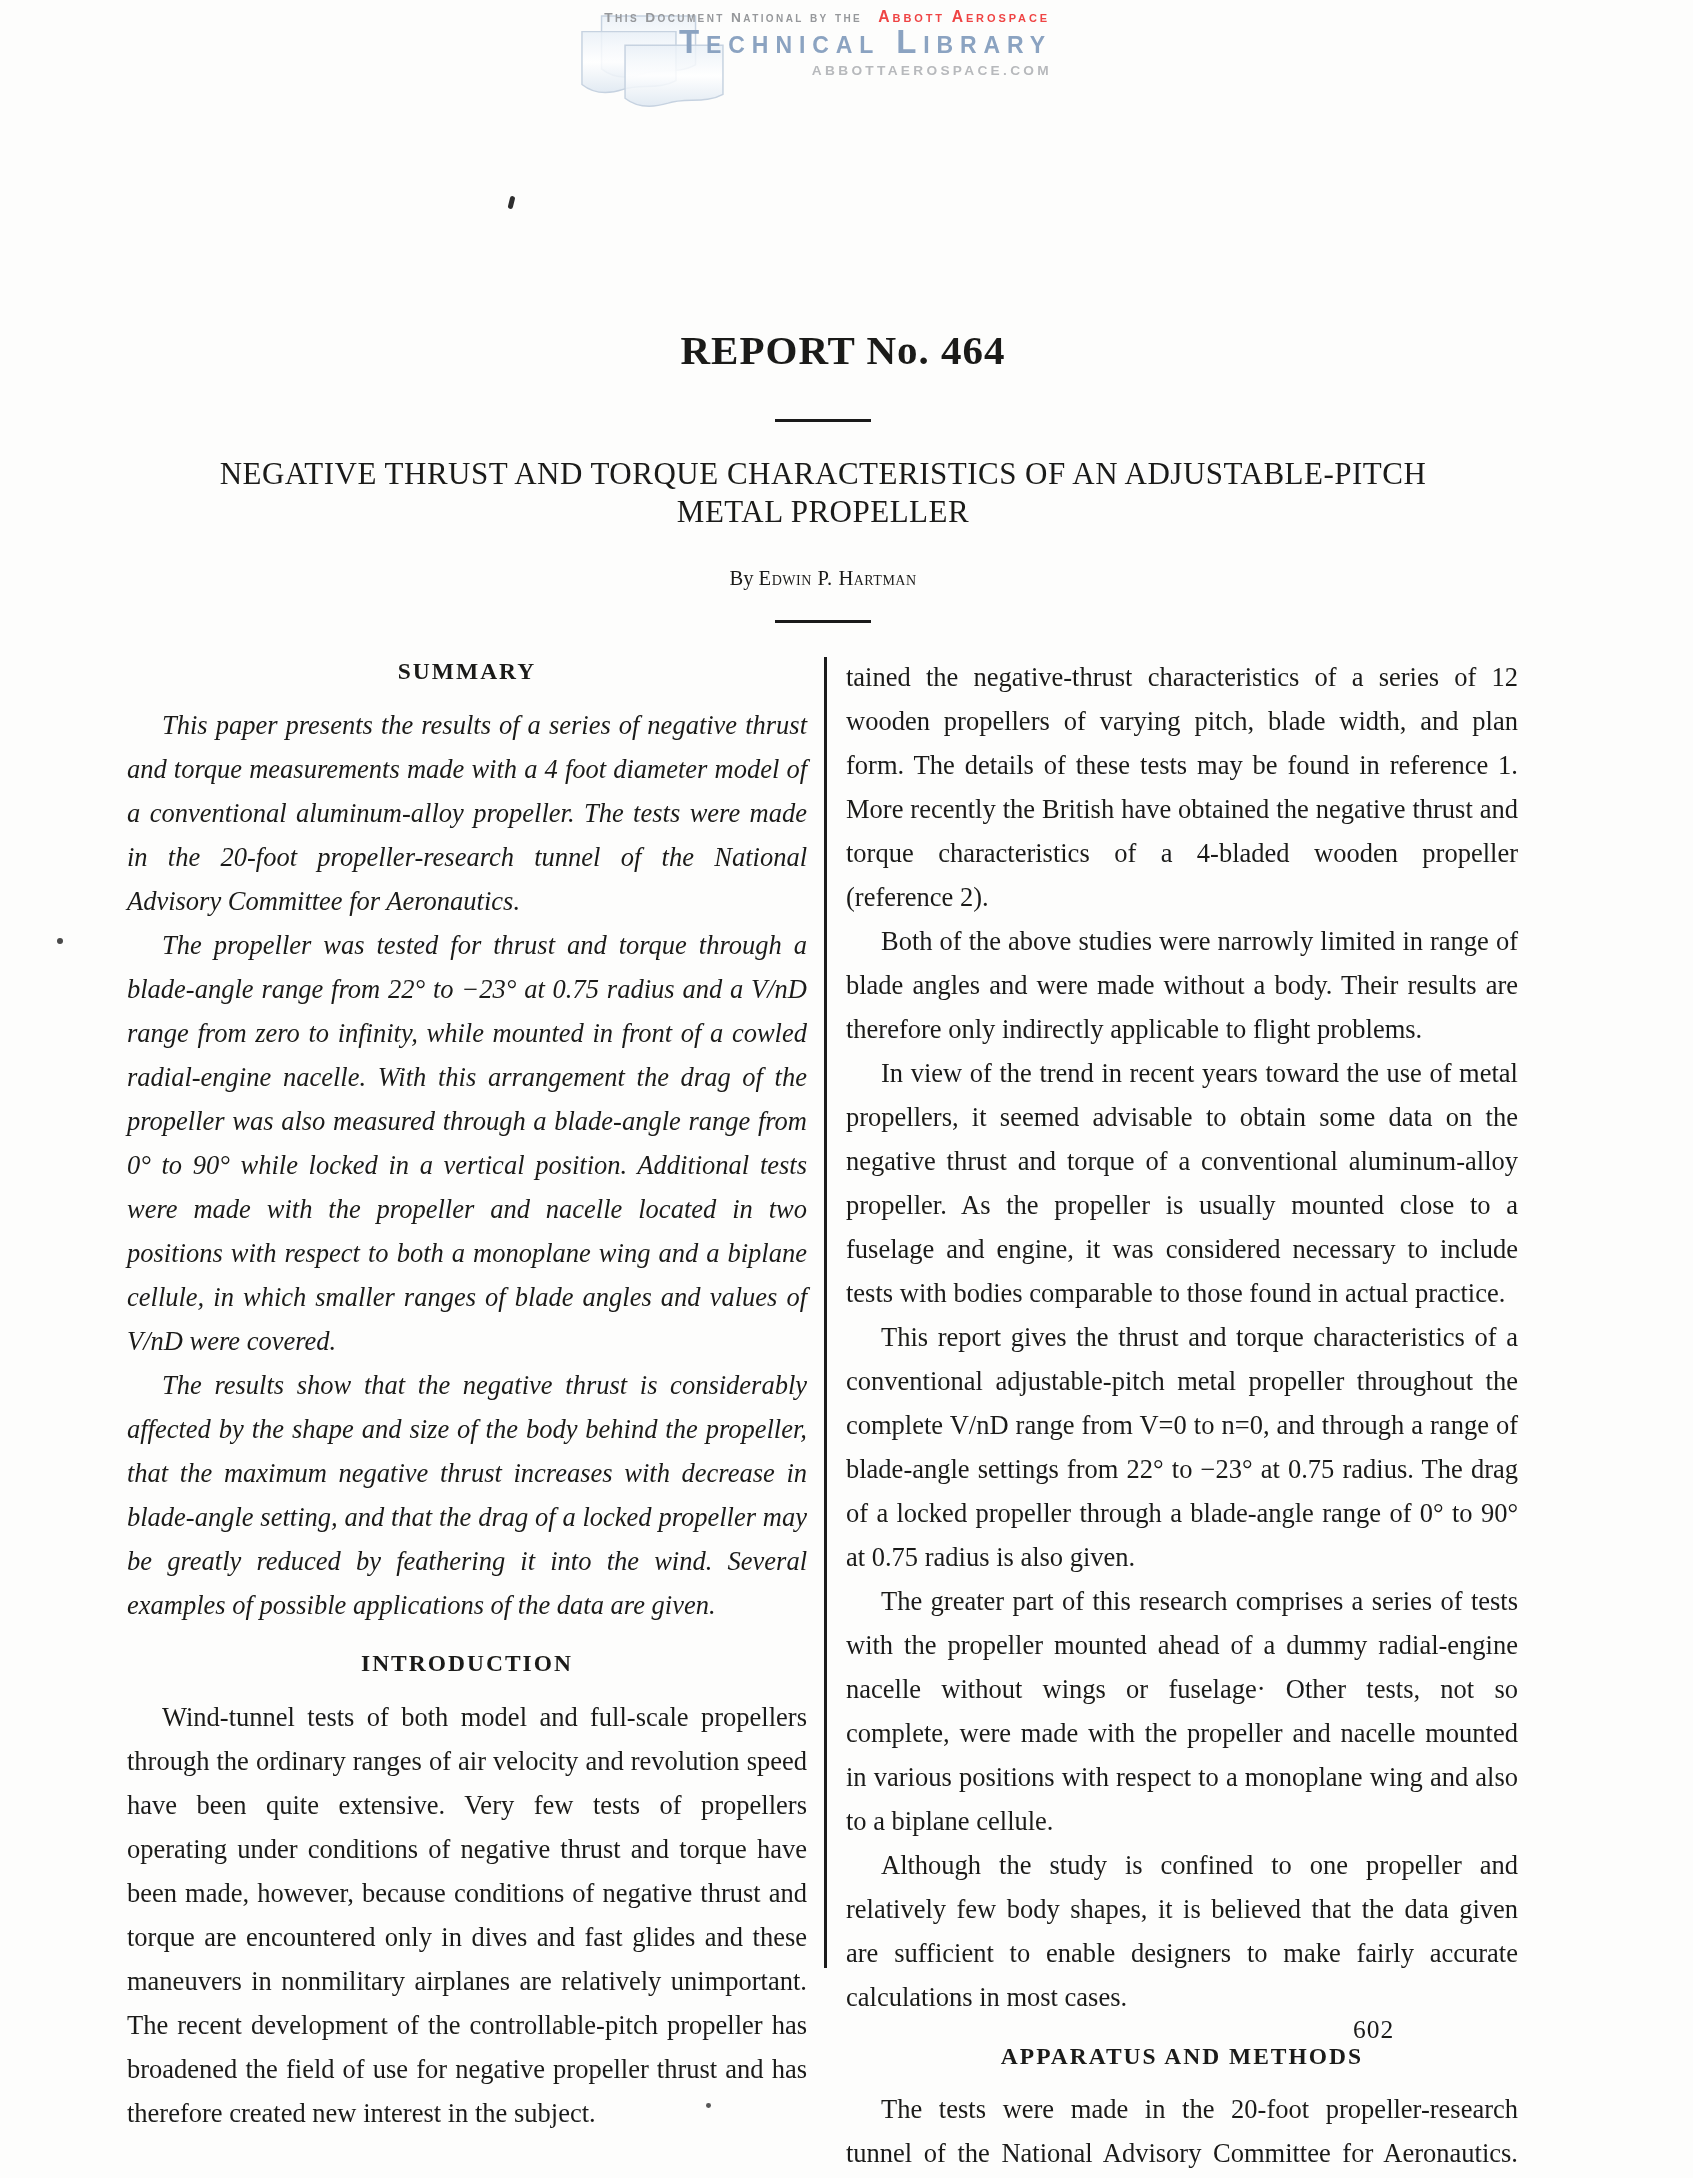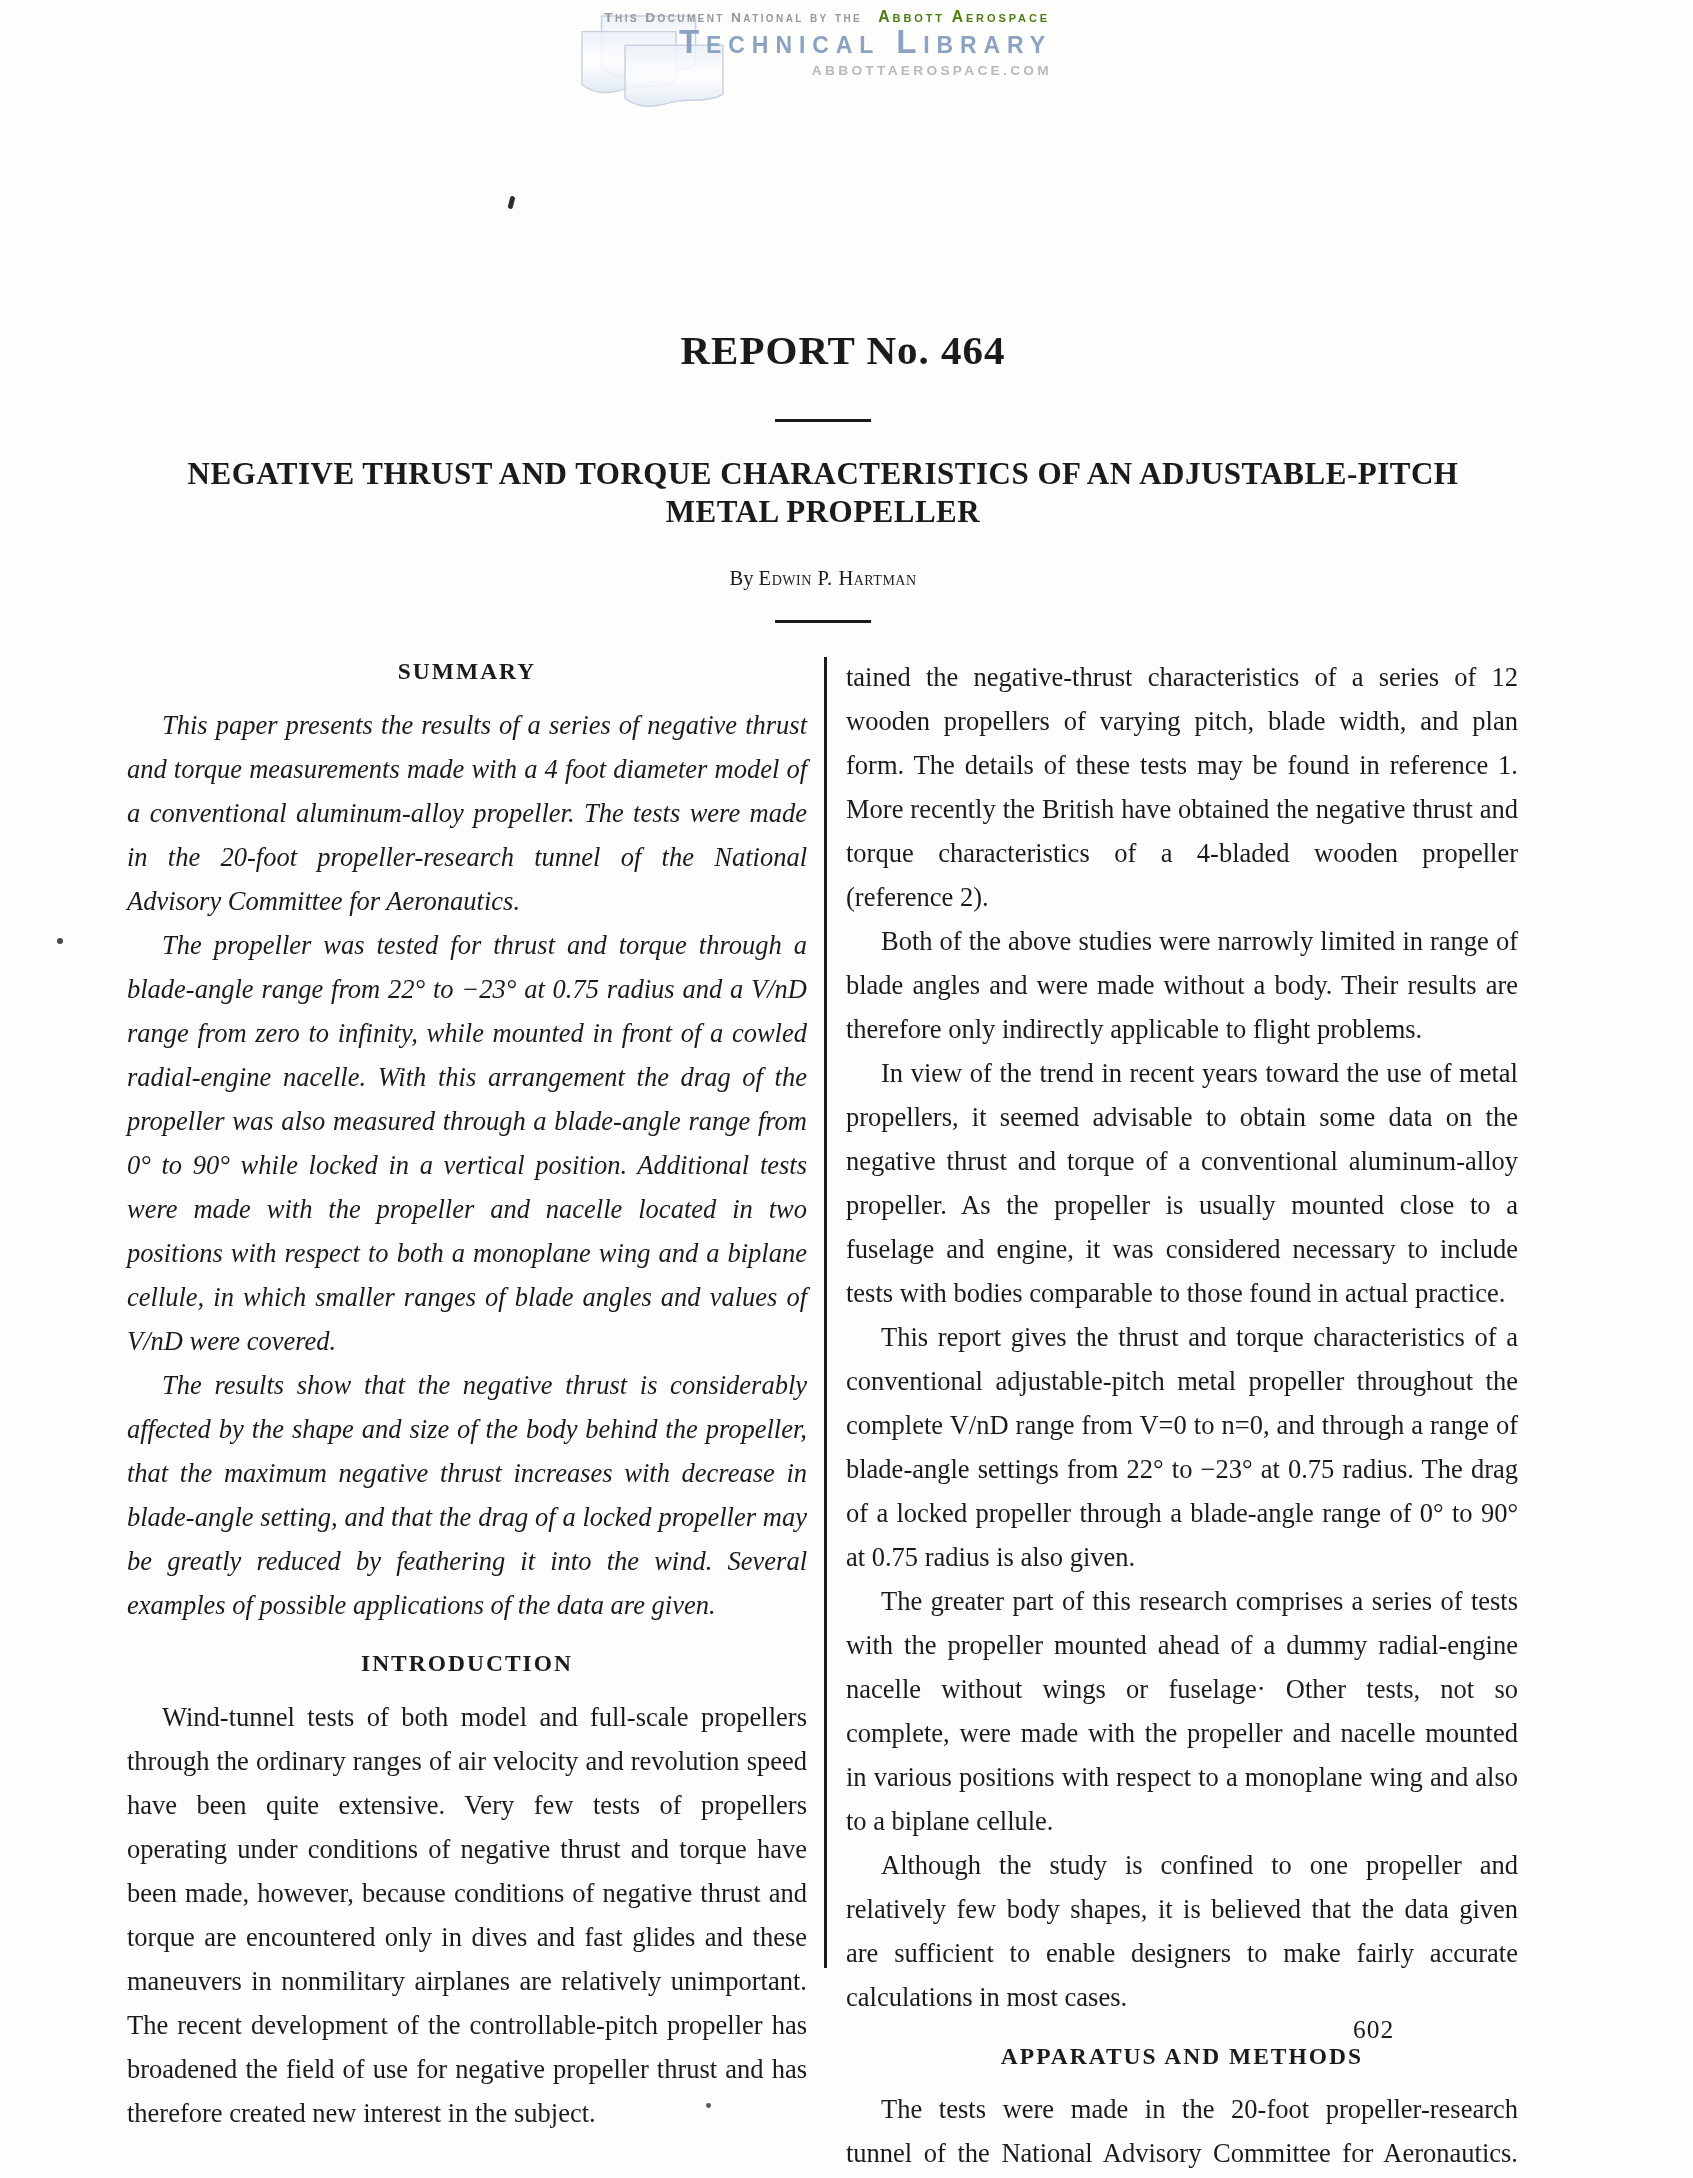--- a/index.html
+++ b/index.html
@@ -10,34 +10,34 @@
     font-family:"Liberation Serif","DejaVu Serif",serif;
     color:#1b1b19;
     overflow:hidden;
   }
   
   .banner{position:absolute;top:3.9px;left:570px;width:482px;height:116px;
           font-family:"Liberation Sans","DejaVu Sans",sans-serif;}
   .banner .pages-icon{position:absolute;left:7.8px;top:9.8px;}
   .b-line1{position:absolute;top:3.9px;right:2px;white-space:nowrap;}
   .b-prefix{font-variant:small-caps;font-weight:bold;font-size:13.7px;letter-spacing:2.4px;color:#96989b;}
-  .b-brand{font-variant:small-caps;font-weight:bold;font-size:15.7px;letter-spacing:2.9px;color:#4d7c0f;margin-left:11.8px;}
+  .b-brand{font-variant:small-caps;font-weight:bold;font-size:15.7px;letter-spacing:2.9px;color:#ef4444;margin-left:11.8px;}
   .b-line2{position:absolute;top:19.6px;right:0;font-variant:small-caps;font-weight:bold;
            font-size:33px;letter-spacing:6.9px;color:#8ba3c1;white-space:nowrap;}
   .b-line3{position:absolute;top:59px;right:0;font-weight:bold;
            font-size:13.7px;letter-spacing:3.3px;color:#b7b9bc;white-space:nowrap;}
   
   .frontmatter{position:absolute;left:127px;top:0;width:1392px;text-align:center;}
   .report-no{position:absolute;top:321px;left:15px;width:100%;
              font-size:41px;font-weight:bold;letter-spacing:1px;margin:5px;}
   .rule{position:absolute;left:calc(50% - 48px);width:96px;height:2.9px;background:#1a1a1a;}
   .rule-top{top:419px;}
   .rule-byline{top:620px;}
   .main-title{position:absolute;top:455px;left:0;width:100%;margin:0;
-              font-size:31px;font-weight:bold;line-height:38px;letter-spacing:0.5px;}
+              font-size:31px;font-weight:normal;line-height:38px;letter-spacing:0.5px;}
   .byline{position:absolute;top:567px;left:0;width:100%;font-size:20.6px;}
   .byline .author{font-variant:small-caps;letter-spacing:0.5px;}
   
   .columns{position:absolute;left:127px;top:655px;width:1392px;height:1333px;}
   .col{position:absolute;top:0;}
   .col-left{left:0;width:680px;}
   .col-right{left:719px;width:672px;}
   .col-divider{position:absolute;left:697px;top:2px;width:2.5px;height:1311px;background:#1c1c1c;}
   .col p{margin:0;font-size:26.5px;line-height:44px;text-align:justify;
          text-indent:35px;hyphens:auto;-webkit-hyphens:auto;}

